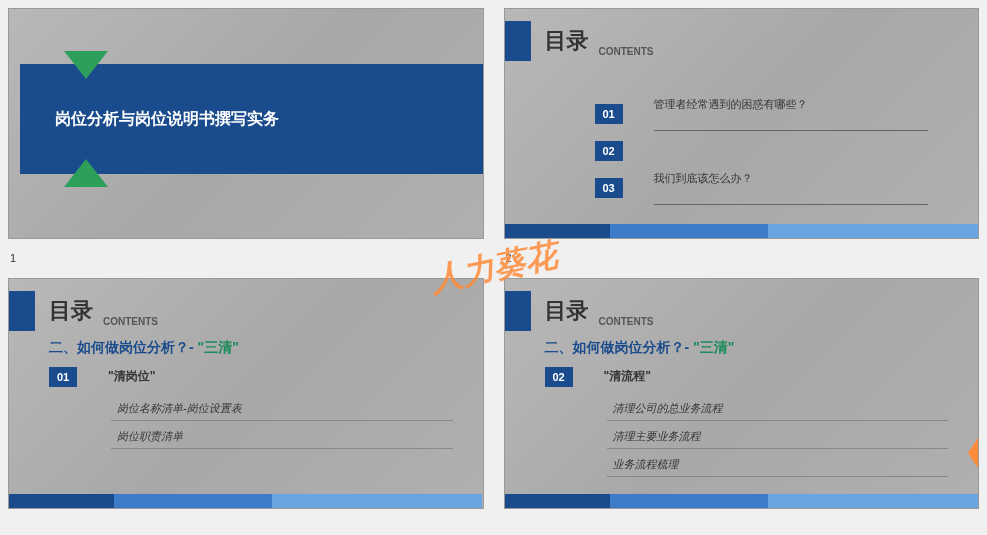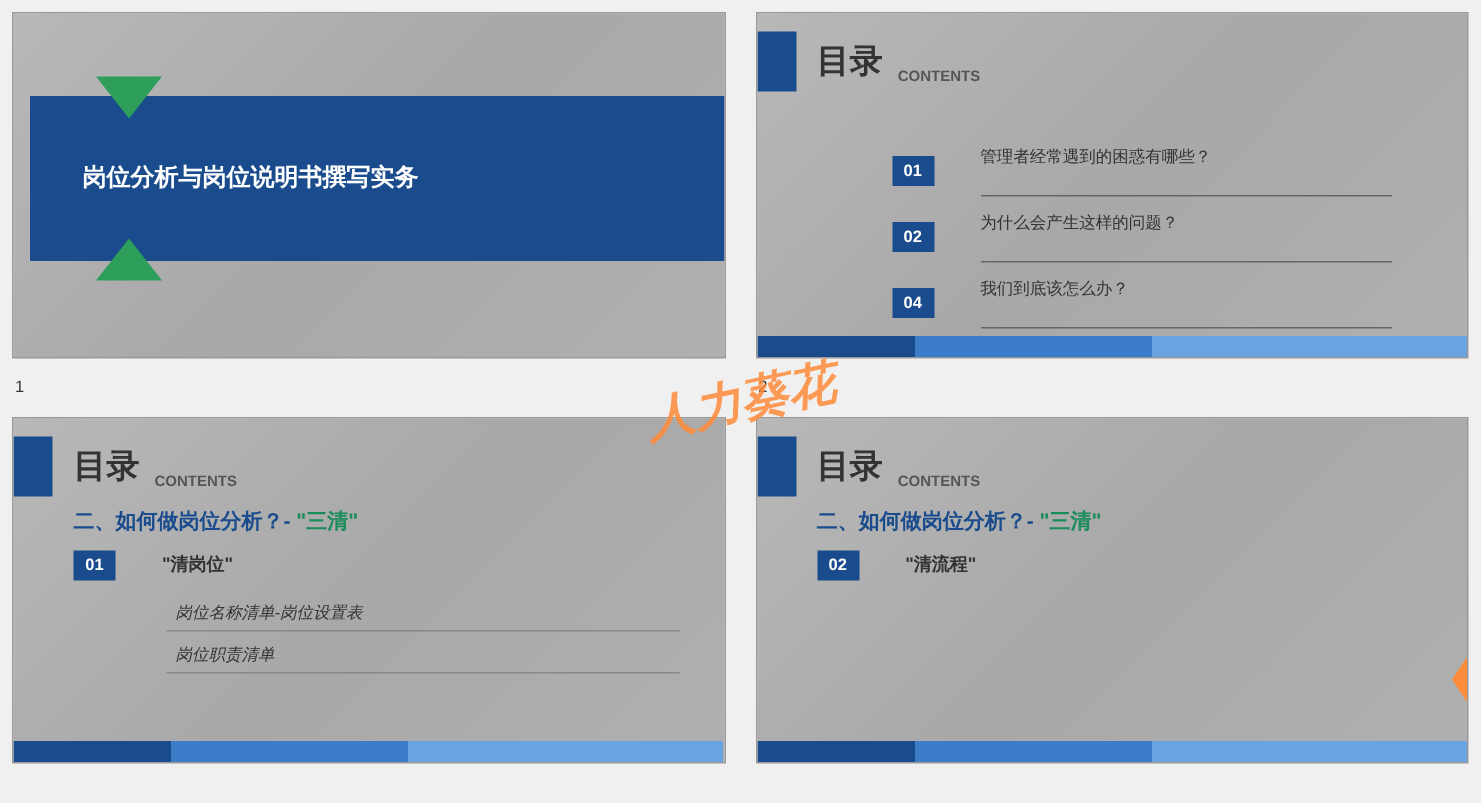--- a/index.html
+++ b/index.html
@@ -231,24 +231,23 @@
         <div class="contents-title">目录</div>
         <div class="contents-sub">CONTENTS</div>
       </div>
       <div class="item-list-center">
         <div class="item">
           <div class="num-box">01</div>
           <div class="item-text">管理者经常遇到的困惑有哪些？</div>
         </div>
         <div class="item">
           <div class="num-box">02</div>
-          <div class="item-text">为什么会产生这样的问题？</div>
-        </div>
-        <div class="item">
-          <div class="num-box">04</div>
+        </div>
+        <div class="item">
+          <div class="num-box">03</div>
           <div class="item-text">我们到底该怎么办？</div>
         </div>
       </div>
       <div class="bottom-bar">
         <div class="bar-dark"></div>
           <div class="bar-mid"></div>
           <div class="bar-light"></div>
       </div>
     </div>
     <div class="slide-num">2</div>
@@ -290,20 +289,25 @@
         <div class="contents-sub">CONTENTS</div>
       </div>
       <div class="section-title">
         <span>二、如何做岗位分析？- </span><span class="green">"三清"</span>
       </div>
       <div class="item-list">
         <div class="item">
           <div class="num-box">02</div>
           <div class="item-text-bold">"清流程"</div>
         </div>
+        <div class="sub-list">
+          <div class="sub-item"><span class="sub-prefix"></span><span>清理公司的总业务流程</span></div>
+          <div class="sub-item"><span class="sub-prefix"></span><span>清理主要业务流程</span></div>
+          <div class="sub-item"><span class="sub-prefix"></span><span>业务流程梳理</span></div>
+        </div>
       </div>
       <div class="bottom-bar">
         <div class="bar-dark"></div>
           <div class="bar-mid"></div>
           <div class="bar-light"></div>
       </div>
       <div class="orange-corner"></div>
     </div>
   </div>
 </div>

